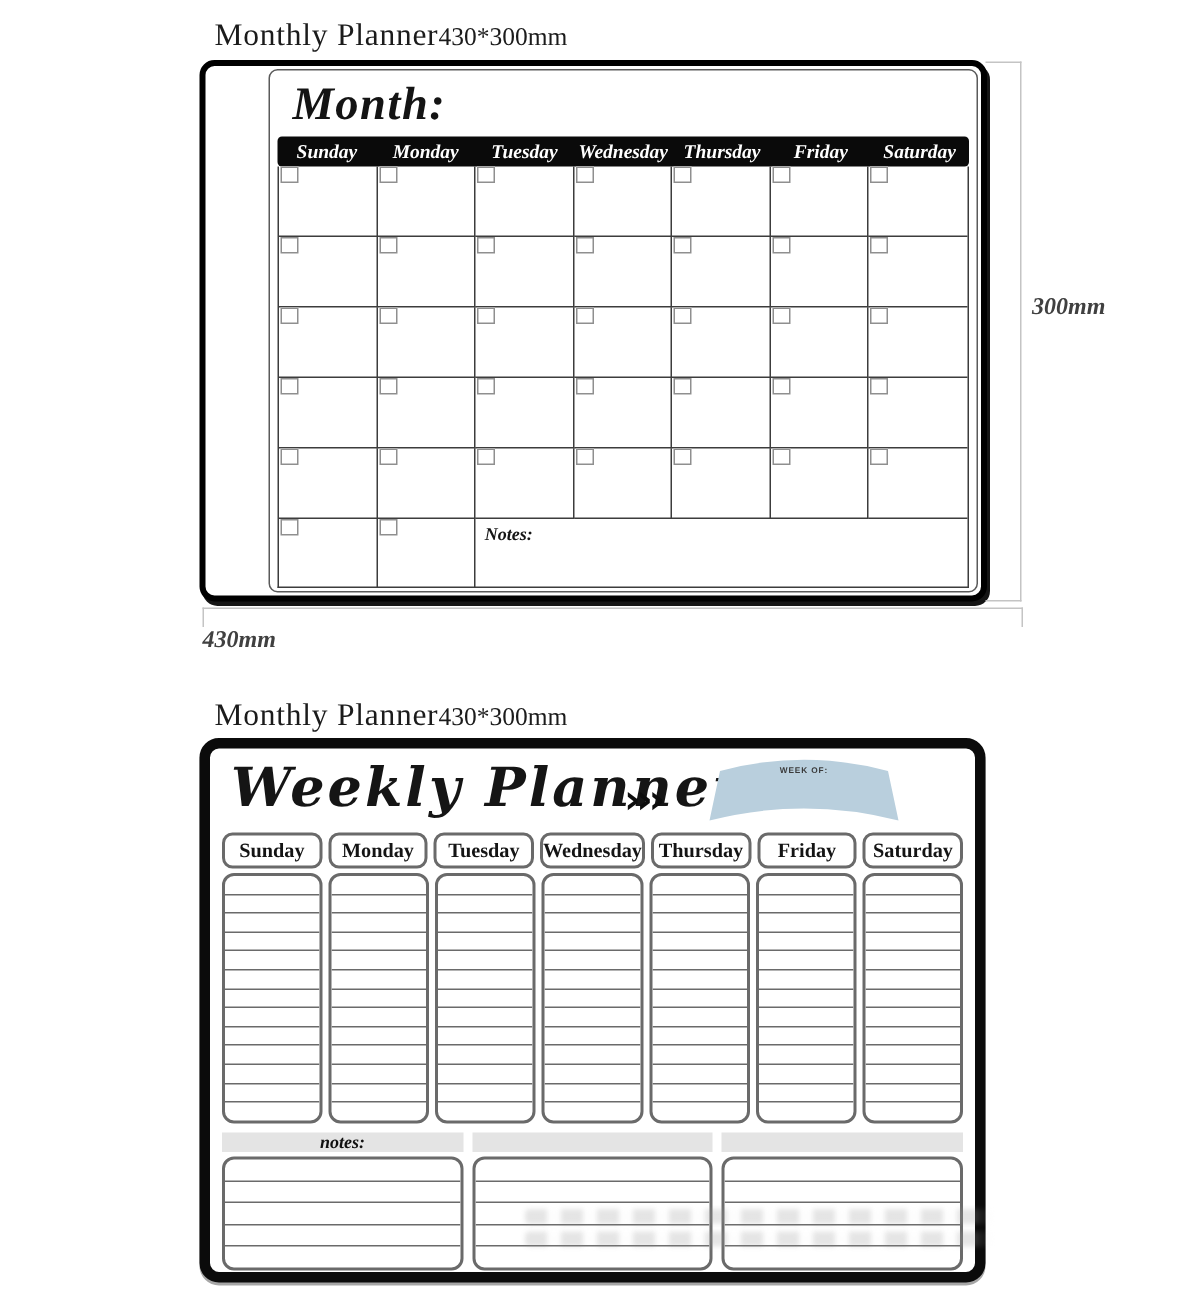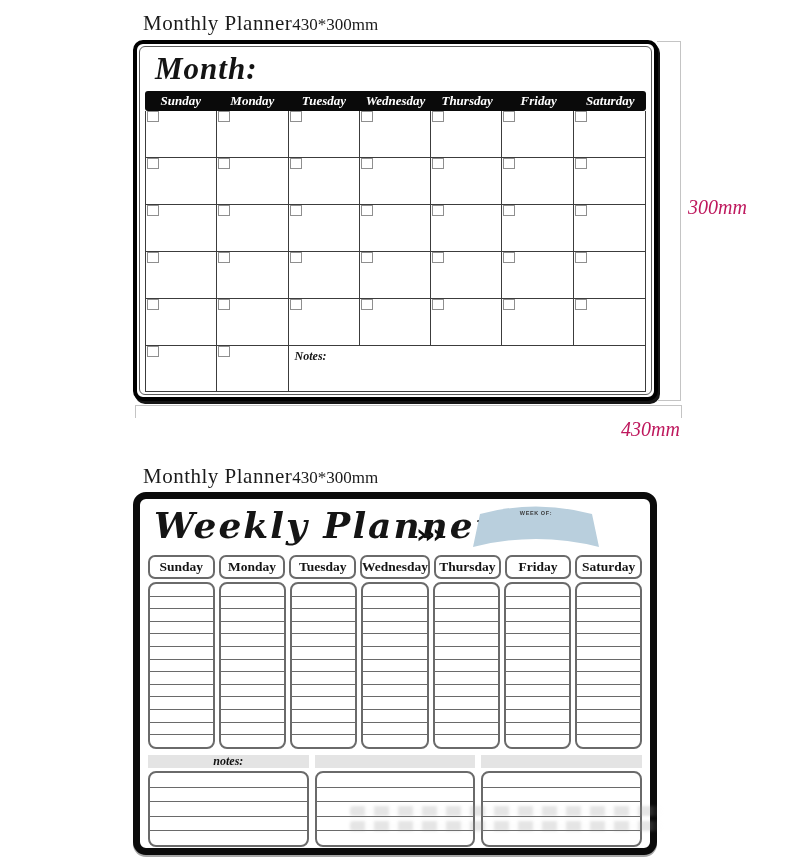--- a/index.html
+++ b/index.html
@@ -10,44 +10,44 @@
   .sec-title{position:absolute;font-size:21px;letter-spacing:.5px;color:#1b1b1b;}
   .sec-title .size{font-size:17px;margin-left:0;letter-spacing:0;}
   #m-title{left:143px;top:11px;}
   #w-title{left:143px;top:464px;}
 
   
   #m-board{position:absolute;left:133px;top:40px;width:525px;height:361px;box-sizing:border-box;
            border:4px solid #000;border-radius:10px;background:#fff;padding:2px;
            box-shadow:2px 3px 0 #151515;}
   .m-inner{height:100%;box-sizing:border-box;border:1px solid #5a5a5a;border-radius:6px;
-           padding:2px 5px 0 5px;}
+           padding:2px 5px 0 5px;margin-left:40px;}
   .m-heading{font-style:italic;font-weight:bold;font-size:31px;line-height:40px;height:42px;
              padding-left:10px;letter-spacing:1px;}
   .m-daybar{height:20px;background:#0a0a0a;border-radius:3px;display:flex;align-items:center;}
   .m-day{flex:1;text-align:center;color:#fff;font-weight:bold;font-style:italic;font-size:13px;}
   .m-grid{display:grid;grid-template-columns:repeat(7,1fr);grid-template-rows:repeat(5,47px) 46px;
           border:1px solid #3c3c3c;border-top:none;height:281px;box-sizing:border-box;}
   .m-cell{position:relative;border-right:1px solid #3c3c3c;border-bottom:1px solid #3c3c3c;}
   .m-cell.colend{border-right:none;}
   .m-cell.rowend{border-bottom:none;}
   .datebox{position:absolute;left:1px;top:0;width:10px;height:9px;border:1px solid #8f8f8f;
            background:#fff;}
   .m-notes{position:relative;grid-column:3/8;border-right:none;border-bottom:none;}
   .m-notes .lbl{font-weight:bold;font-style:italic;font-size:12px;padding:3px 0 0 6px;display:inline-block;}
 
   
   .brk{position:absolute;}
   #m-bracket-r{left:657px;top:41px;width:23px;height:358px;
                border-top:1px solid #c4c4c4;border-right:1px solid #c4c4c4;border-bottom:1px solid #c4c4c4;}
   #m-bracket-b{left:135px;top:405px;width:545px;height:12px;
                border-top:1px solid #c4c4c4;border-left:1px solid #c4c4c4;border-right:1px solid #c4c4c4;}
-  .dim{position:absolute;font-weight:normal;font-style:italic;font-size:20px;color:#be185d;}
+  .dim{position:absolute;font-weight:bold;font-style:italic;font-size:16px;color:#404040;}
   #m-label-h{left:688px;top:196px;}
-  #m-label-w{left:135px;top:418px;width:545px;text-align:right;}
+  #m-label-w{left:135px;top:418px;width:545px;text-align:left;}
 
   
   #w-board{position:absolute;left:133px;top:492px;width:524px;height:363px;box-sizing:border-box;
            border:7px solid #0b0b0b;border-radius:13px;background:#fff;padding:5px 8px 0 8px;
            box-shadow:0 2px 0 rgba(0,0,0,.35);}
   .w-head{position:relative;height:51px;}
   .w-script{position:absolute;left:6px;top:0;font-family:"DejaVu Serif",serif;font-style:italic;
             font-weight:bold;font-size:36px;letter-spacing:2px;color:#151515;}
   .w-arrows{position:absolute;left:268px;top:14px;font-family:"DejaVu Sans",sans-serif;
             font-weight:900;font-size:27px;letter-spacing:-3px;color:#0d0d0d;}

